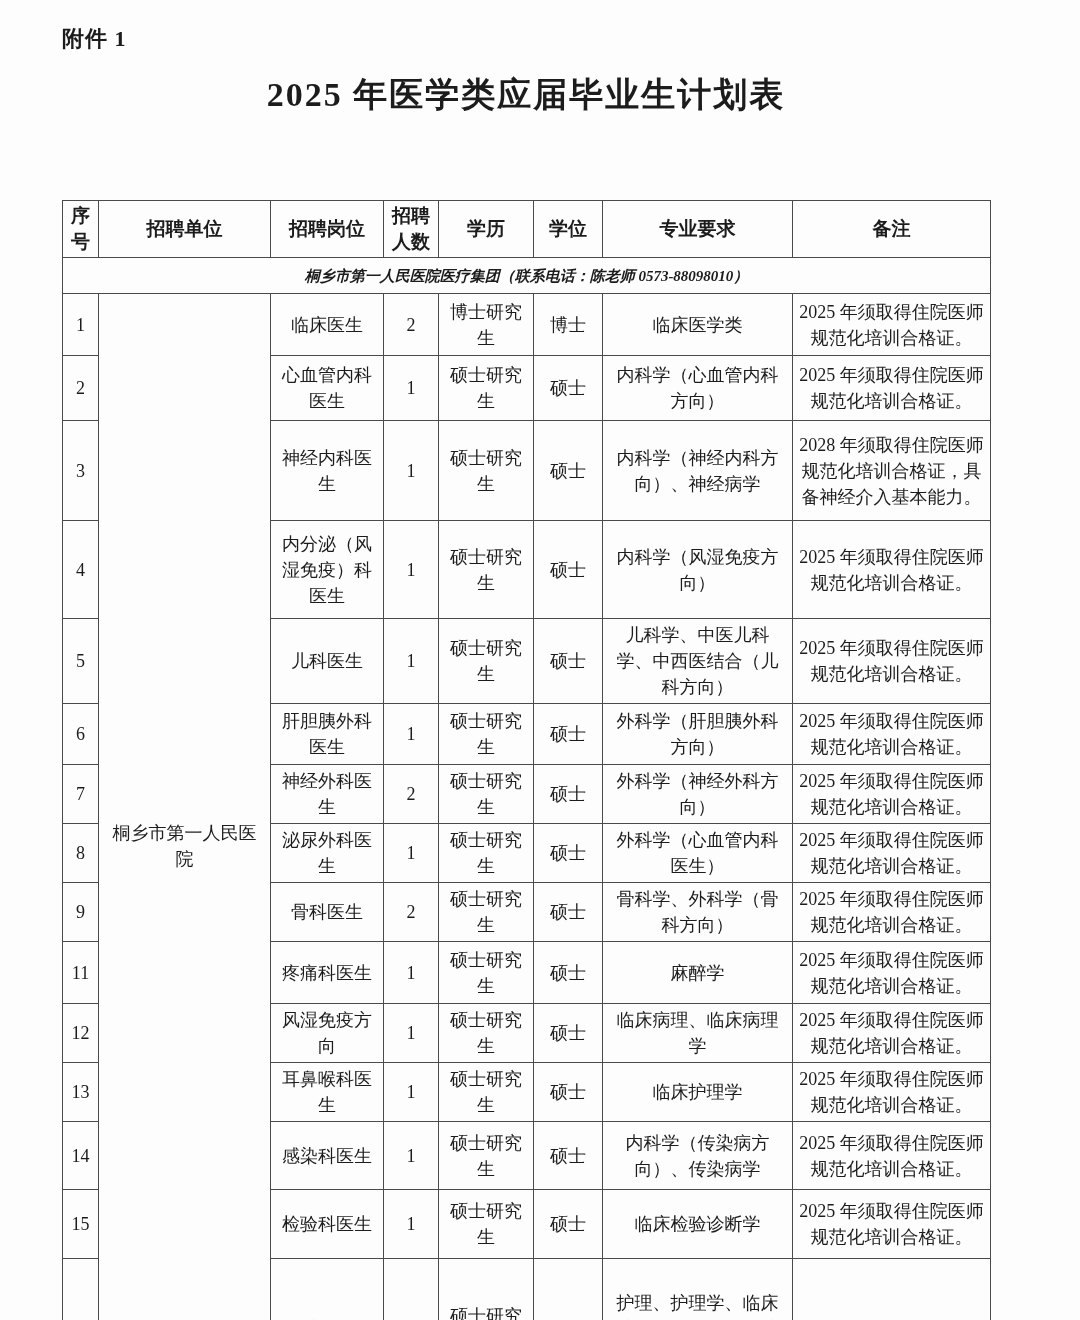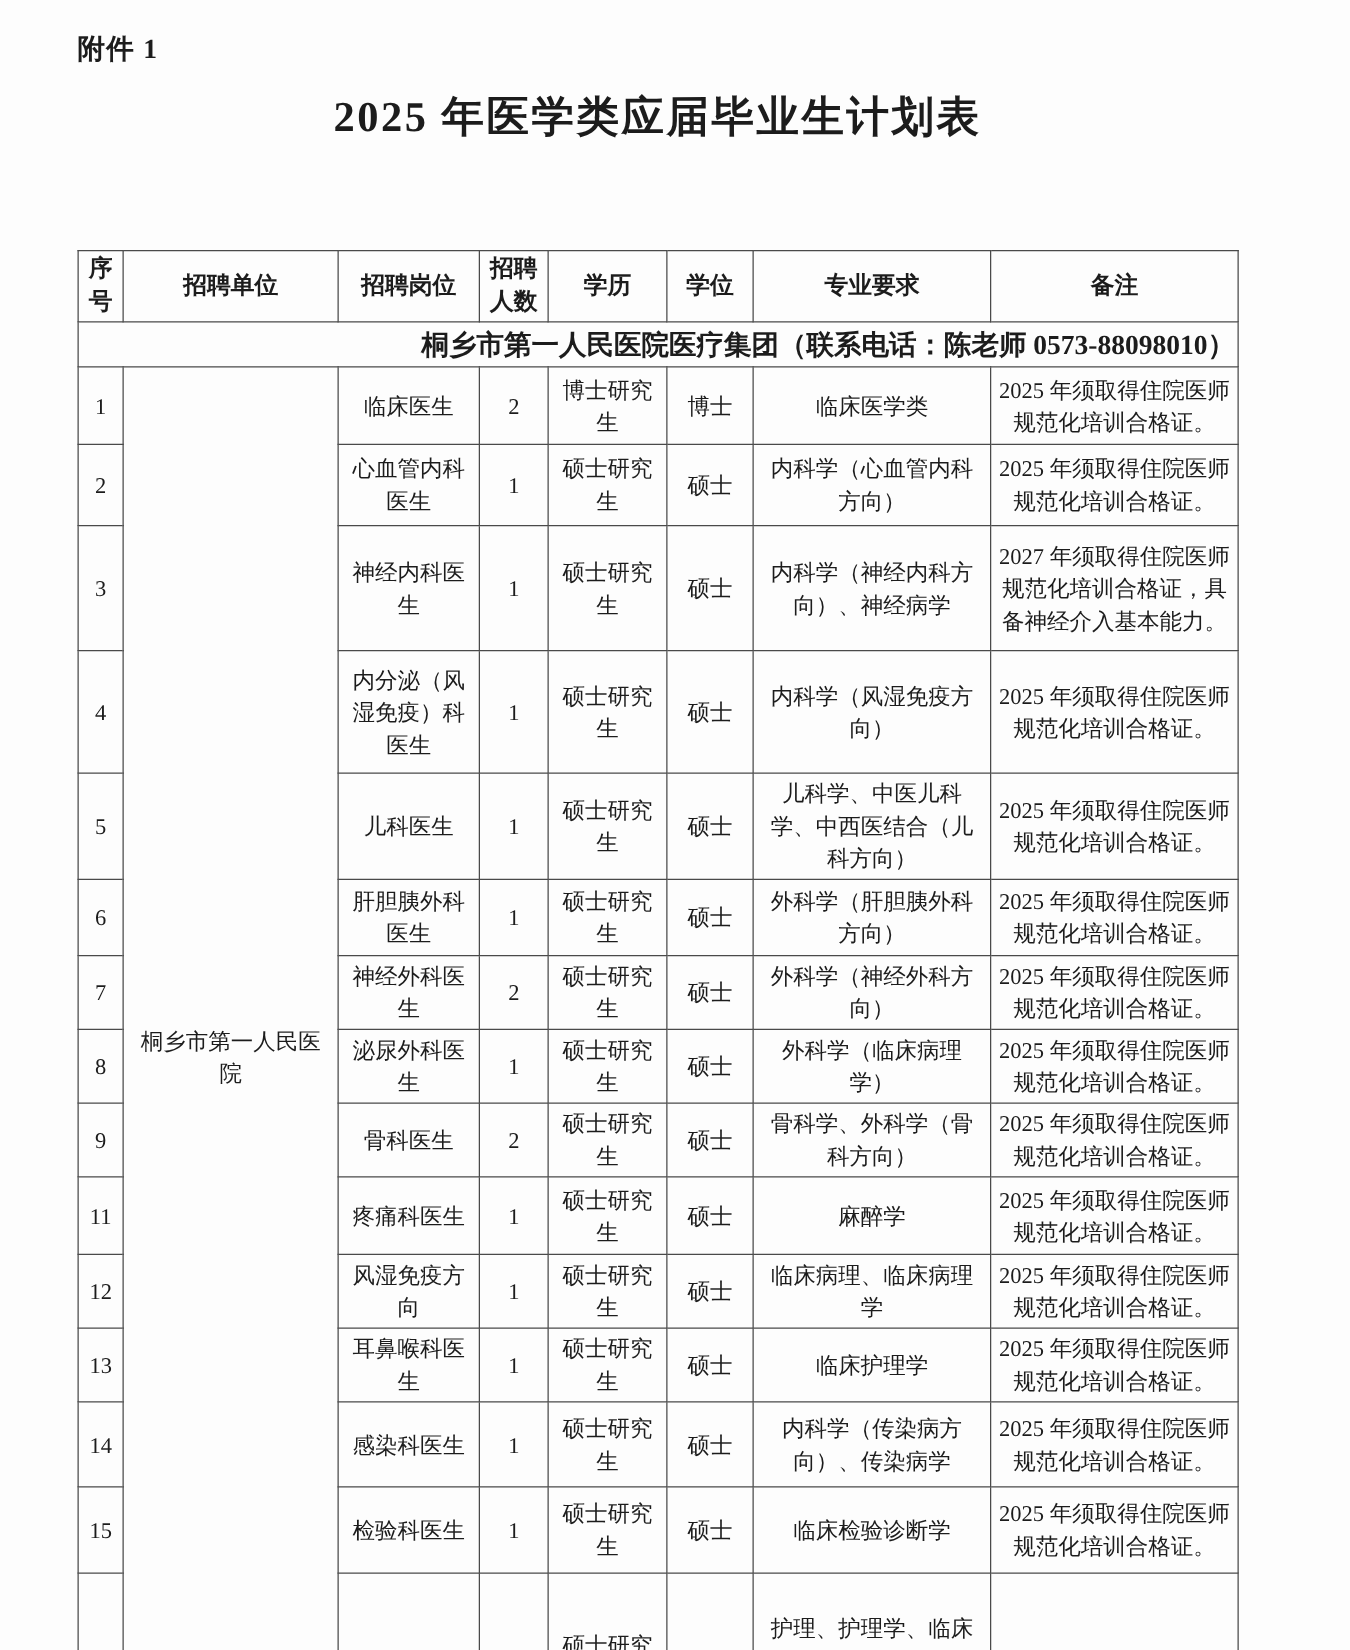--- a/index.html
+++ b/index.html
@@ -64,23 +64,24 @@
     padding: 3px 8px;
   }
   td.cell-edu {
     padding: 2px 16px;
   }
   td.cell-pos {
     padding: 2px 12px;
   }
   tr.group-row td {
     font-weight: bold;
-    font-size: 22px;
-    text-align: right;
+    font-size: 15px;
+    text-align: center;
     padding: 2px;
+    font-style: italic;
   }
   td.cell-unit {
     font-size: 19px;
     padding: 2px 20px;
   }
 </style>
 </head>
 <body>
 
 <div class="page">
@@ -138,21 +139,21 @@
           <td class="cell-major">内科学（心血管内科方向）</td>
           <td class="cell-note">2025 年须取得住院医师规范化培训合格证。</td>
         </tr>
         <tr style="height: 100px;">
           <td class="cell-seq">3</td>
           <td class="cell-pos">神经内科医生</td>
           <td class="cell-count">1</td>
           <td class="cell-edu">硕士研究生</td>
           <td class="cell-deg">硕士</td>
           <td class="cell-major">内科学（神经内科方向）、神经病学</td>
-          <td class="cell-note">2027 年须取得住院医师规范化培训合格证，具备神经介入基本能力。</td>
+          <td class="cell-note">2028 年须取得住院医师规范化培训合格证，具备神经介入基本能力。</td>
         </tr>
         <tr style="height: 98px;">
           <td class="cell-seq">4</td>
           <td class="cell-pos">内分泌（风湿免疫）科医生</td>
           <td class="cell-count">1</td>
           <td class="cell-edu">硕士研究生</td>
           <td class="cell-deg">硕士</td>
           <td class="cell-major">内科学（风湿免疫方向）</td>
           <td class="cell-note">2025 年须取得住院医师规范化培训合格证。</td>
         </tr>
@@ -182,21 +183,21 @@
           <td class="cell-deg">硕士</td>
           <td class="cell-major">外科学（神经外科方向）</td>
           <td class="cell-note">2025 年须取得住院医师规范化培训合格证。</td>
         </tr>
         <tr style="height: 58px;">
           <td class="cell-seq">8</td>
           <td class="cell-pos">泌尿外科医生</td>
           <td class="cell-count">1</td>
           <td class="cell-edu">硕士研究生</td>
           <td class="cell-deg">硕士</td>
-          <td class="cell-major">外科学（临床病理学）</td>
+          <td class="cell-major">外科学（心血管内科医生）</td>
           <td class="cell-note">2025 年须取得住院医师规范化培训合格证。</td>
         </tr>
         <tr style="height: 55px;">
           <td class="cell-seq">9</td>
           <td class="cell-pos">骨科医生</td>
           <td class="cell-count">2</td>
           <td class="cell-edu">硕士研究生</td>
           <td class="cell-deg">硕士</td>
           <td class="cell-major">骨科学、外科学（骨科方向）</td>
           <td class="cell-note">2025 年须取得住院医师规范化培训合格证。</td>

